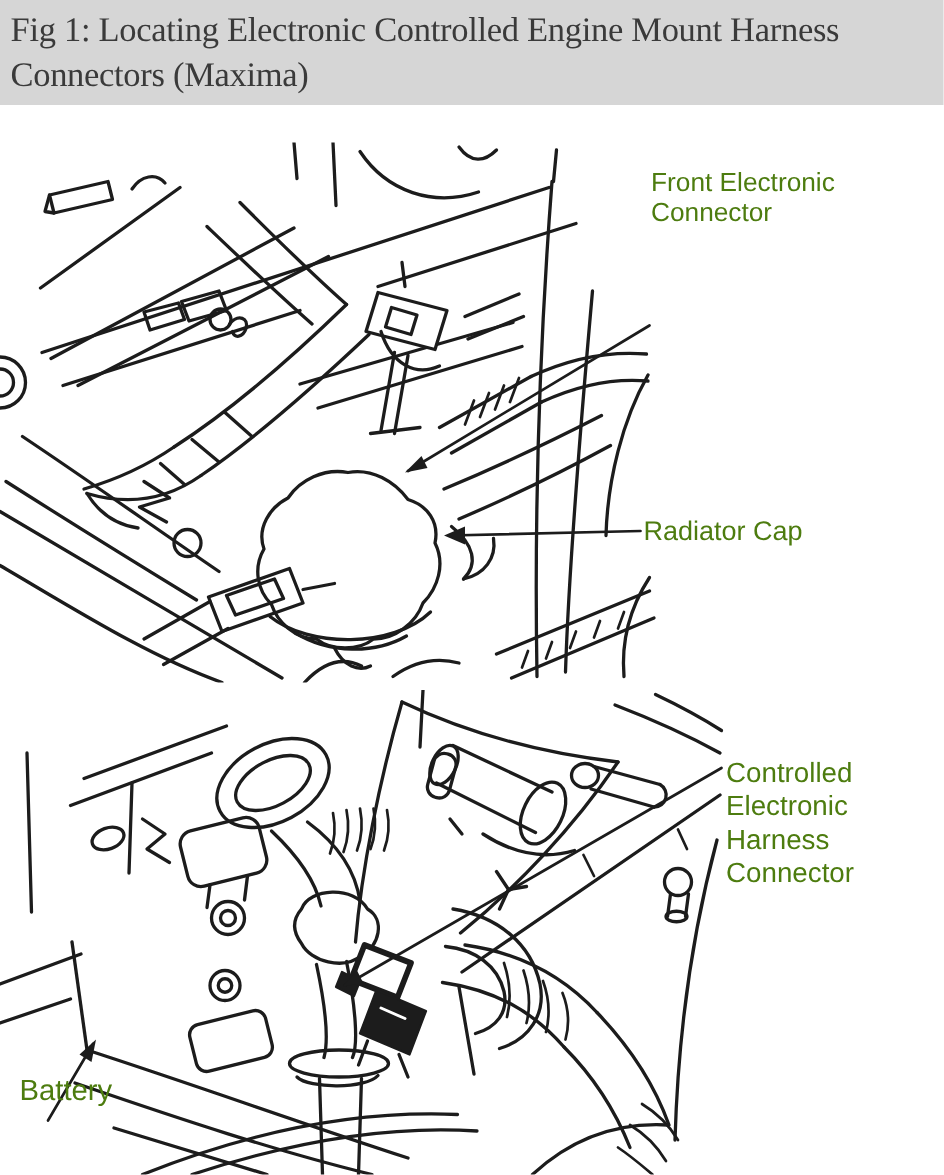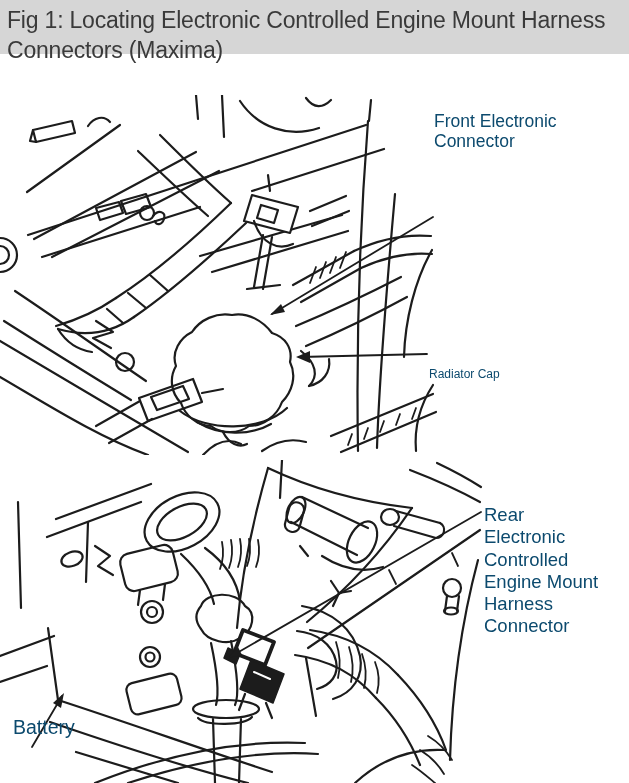--- a/index.html
+++ b/index.html
@@ -8,37 +8,37 @@
     --header_text:#3a3a3a;
   }
   *{box-sizing:border-box;}
   html,body{margin:0;padding:0;}
   body{
     width:629px;height:783px;position:relative;overflow:hidden;
     background:#ffffff;
     font-family:"Liberation Sans","DejaVu Sans",sans-serif;
   }
   .title-bar{
-    position:absolute;left:0;top:0;width:629px;height:54px;
+    position:absolute;left:0;top:0;width:629px;height:70px;
     background:var(--header_bg);
     color:var(--header_text);
-    font-family:Liberation Sans, sans-serif;
+    font-family:Liberation Serif, serif;
     font-size:23px;line-height:30px;
     padding:5px 8px 0 7px;
     letter-spacing:-0.2px;
   }
   .fig-svg{position:absolute;left:0;}
   #fig-top{top:95px;}
   #fig-bottom{top:460px;}
   .callout{
-    position:absolute;color:#0c4a6e;
+    position:absolute;color:#4d7c0f;
     font-family:"Liberation Sans","DejaVu Sans",sans-serif;
   }
   #front-label{left:434px;top:111px;font-size:17.5px;line-height:20px;}
-  #radiator-label{left:429px;top:344px;font-size:12px;line-height:20px;margin-top:20px;}
+  #radiator-label{left:429px;top:344px;font-size:18px;line-height:20px;}
   #rear-label{left:484px;top:504px;font-size:18.5px;line-height:22.3px;}
   #battery-label{left:13px;top:716px;font-size:19.5px;line-height:22px;}
   svg path, svg line, svg circle, svg ellipse, svg rect, svg polyline{
     stroke:var(--line);fill:none;stroke-width:2.2;
     stroke-linecap:round;stroke-linejoin:round;
   }
   svg .bold{stroke-width:3.8;}
   svg .thin{stroke-width:1.8;}
   svg .fill-dark{fill:var(--line);stroke:var(--line);stroke-width:1.5;}
   svg .fill-white{fill:#ffffff;}
@@ -284,21 +284,19 @@
 </svg>
 
 <div class="callout" id="front-label">
   <div>Front Electronic</div>
   <div>Connector</div>
 </div>
 
 <div class="callout" id="radiator-label">Radiator Cap</div>
 
 <div class="callout" id="rear-label">
-  <div>Rear</div>
+  <div>Controlled</div>
   <div>Electronic</div>
-  <div>Controlled</div>
-  <div>Engine Mount</div>
   <div>Harness</div>
   <div>Connector</div>
 </div>
 
 <div class="callout" id="battery-label">Battery</div>
 
 </body></html>

